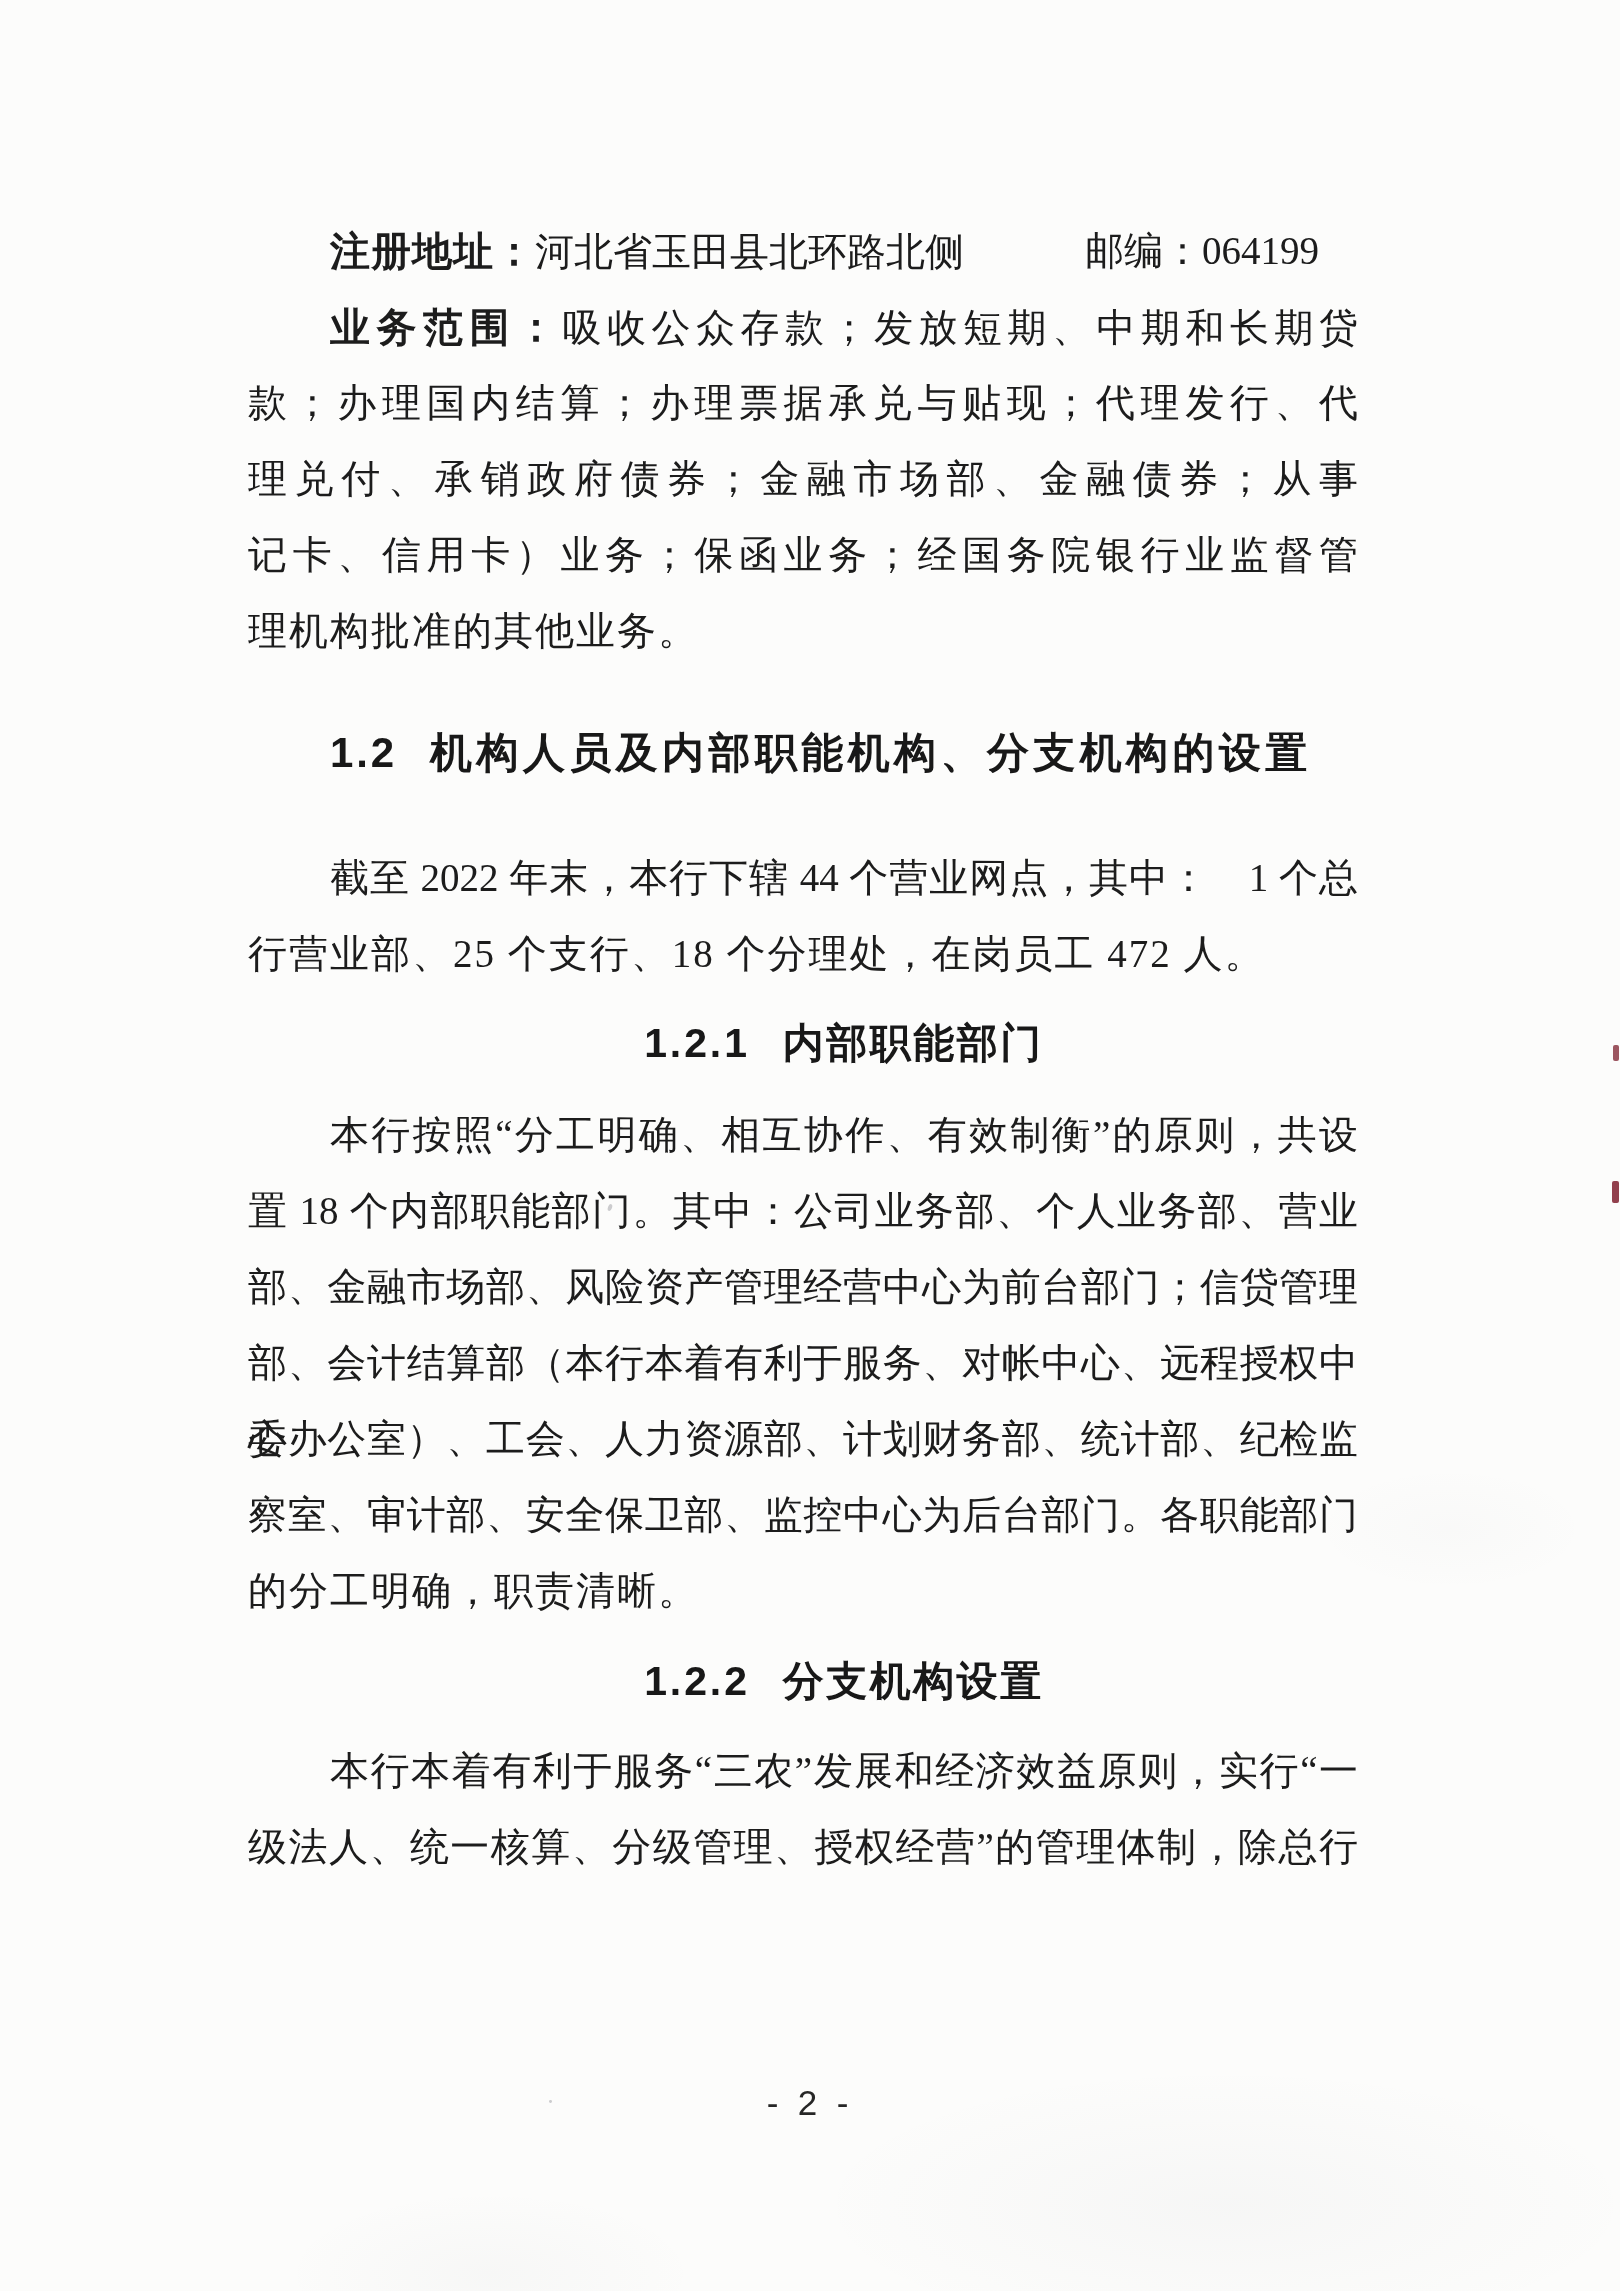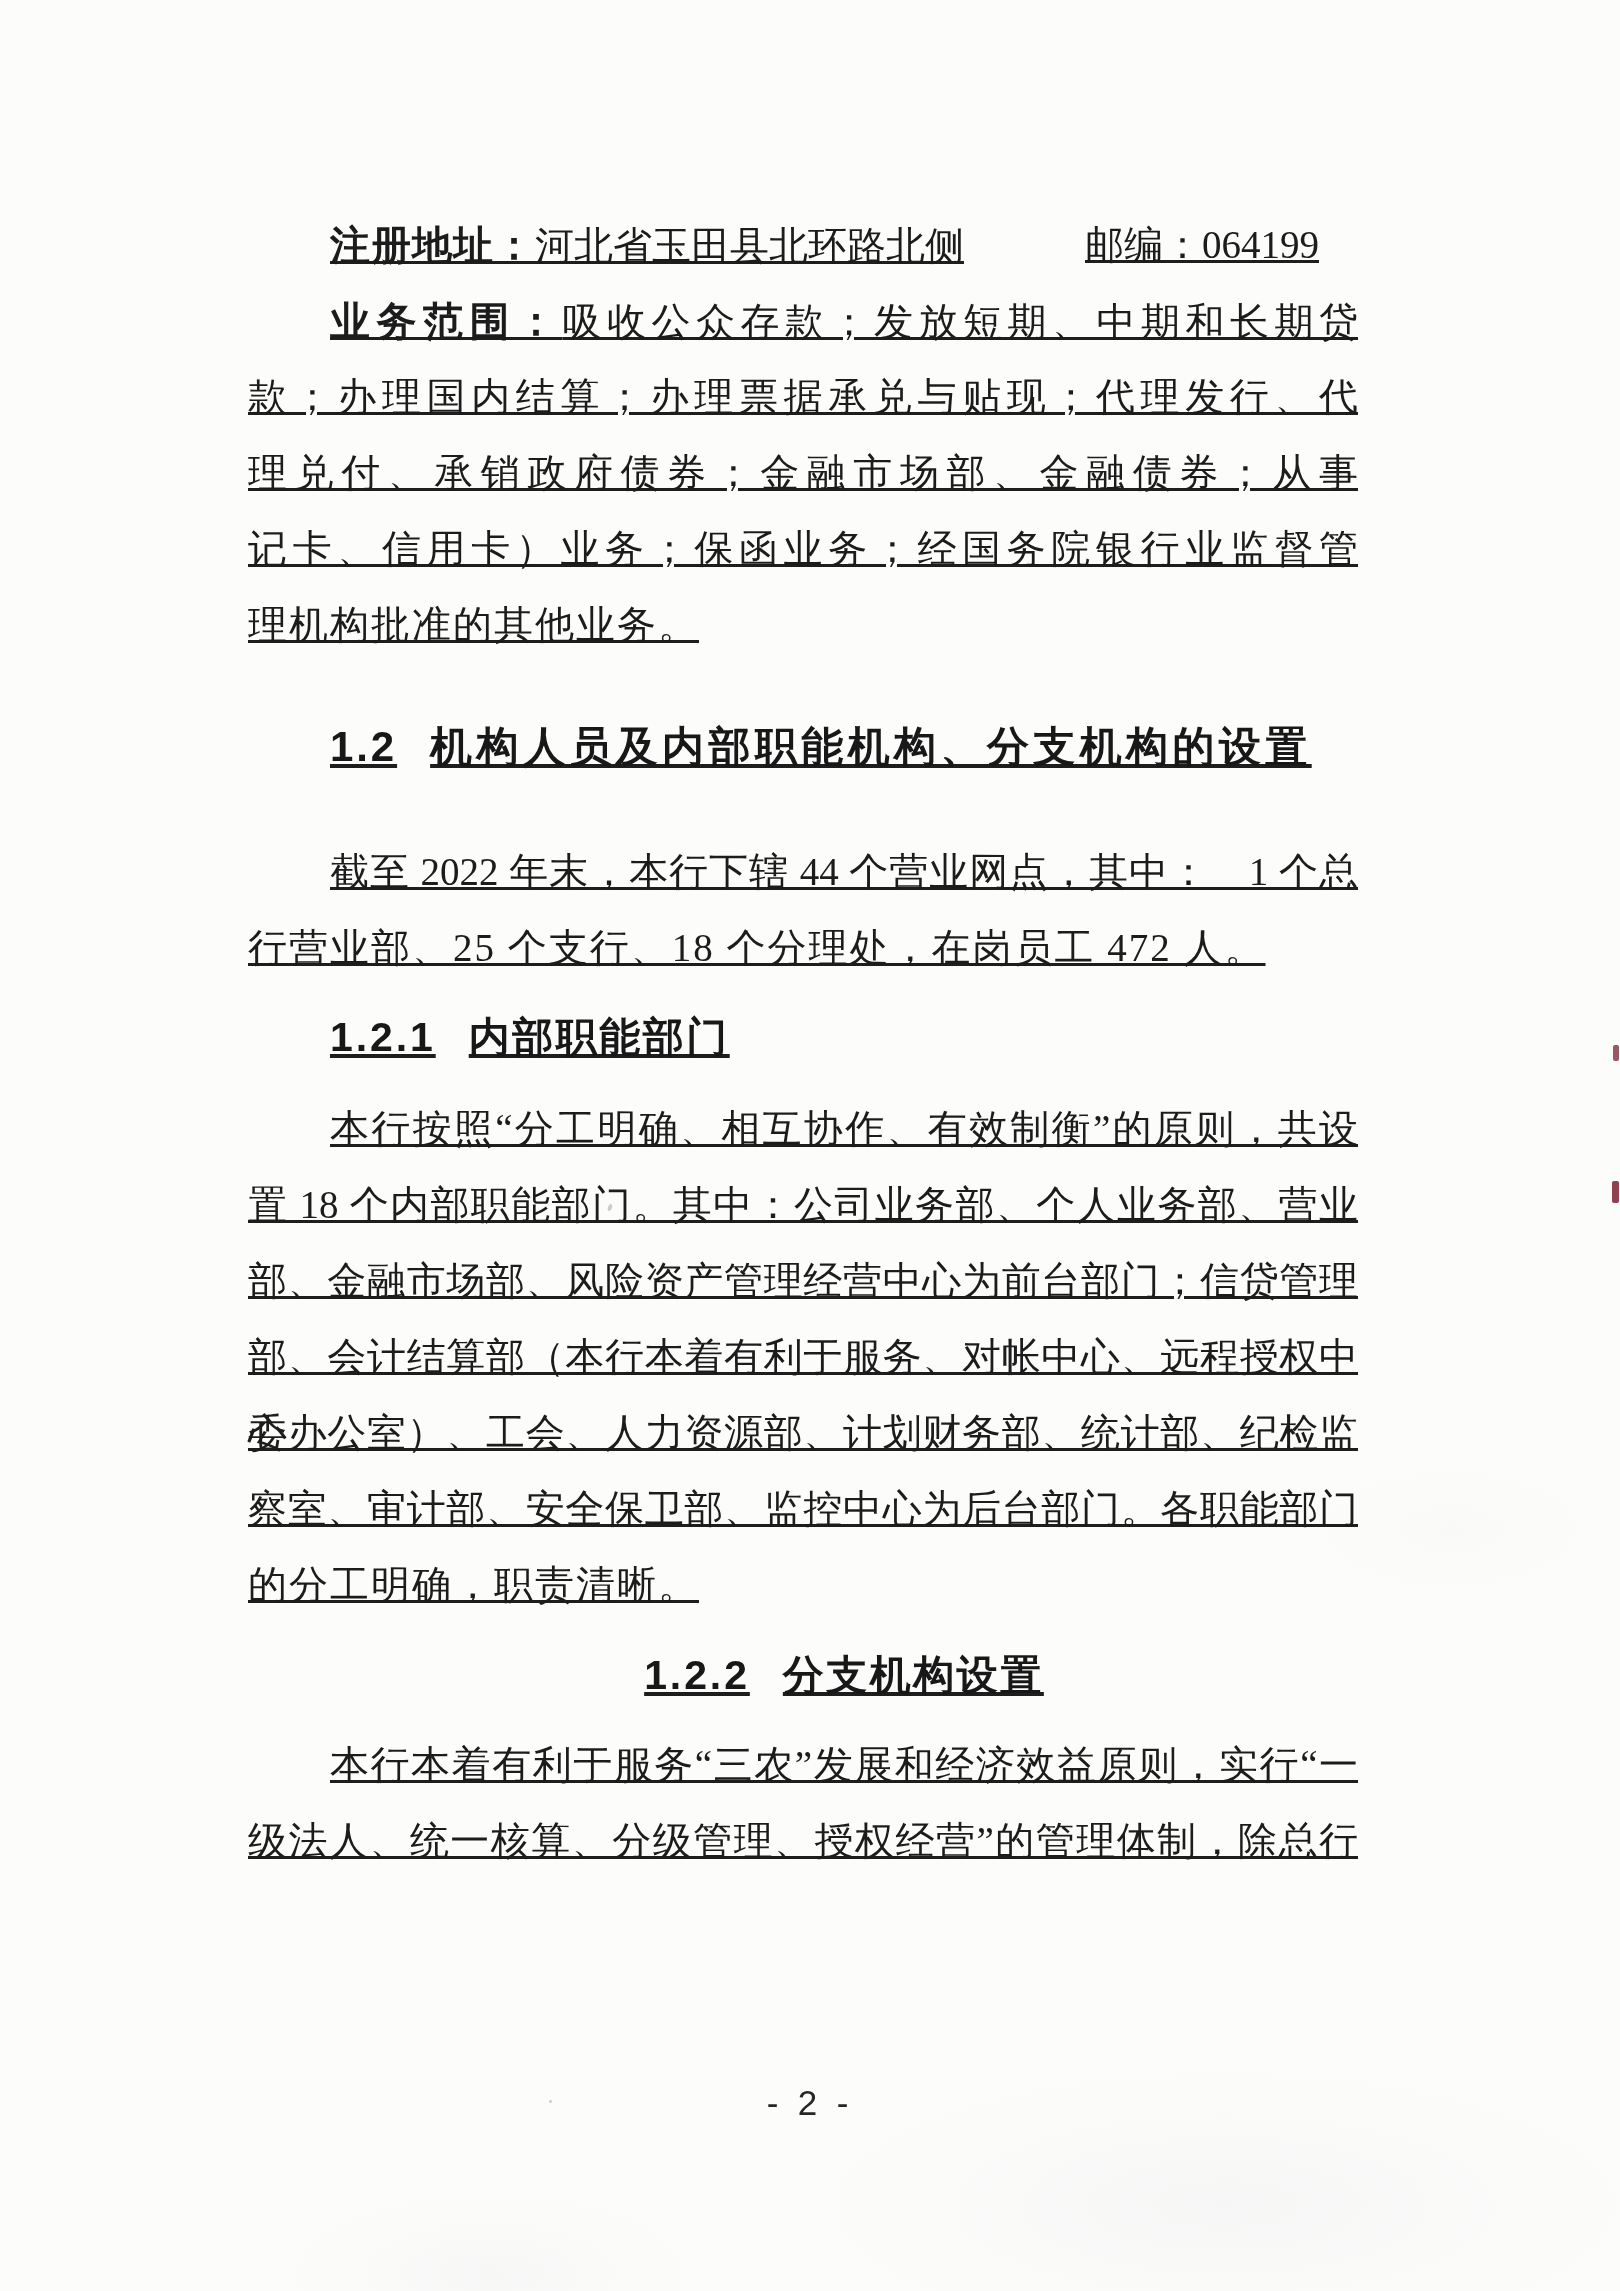--- a/index.html
+++ b/index.html
@@ -11,23 +11,22 @@
       radial-gradient(ellipse 588px 196px at 1225px 2205px, rgba(90,95,105,0.035), rgba(0,0,0,0) 70%),
       radial-gradient(ellipse 294px 118px at 490px 2274px, rgba(90,95,105,0.03), rgba(0,0,0,0) 70%),
       radial-gradient(ellipse 196px 88px at 1451px 1529px, rgba(90,95,105,0.02), rgba(0,0,0,0) 70%),
       #fcfcfb;
     overflow:hidden;
     color:#1e1e1e;
     font-family:"Liberation Serif","DejaVu Serif",serif;
   }
   .content{
     position:absolute;
-    left:248px;top:207px;
+    left:248px;top:213px;
     width:1110px;
-    text-decoration:underline;
   }
   .tline{
     height:76px;
     line-height:76px;
     font-size:39px;
     color:#1c1c1c;
   }
   .just{
     text-align:justify;
     text-align-last:justify;
@@ -62,20 +61,21 @@
   .heading .hnum{margin-right:33px;letter-spacing:2.9px;}
   .h-main{
     margin:46px 0 49px 0;
     font-size:42px;
     letter-spacing:4.4px;
   }
   .h-sub1{
     margin:12.7px 0 16.7px 0;
     font-size:41px;
     letter-spacing:2.5px;
+    text-align:center;
   }
   .h-sub2{
     margin:13.7px 0 13.7px 0;
     font-size:41px;
     letter-spacing:2.5px;
     text-align:center;
   }
   .page-number{
     position:absolute;
     top:2078px;left:0;right:0;

